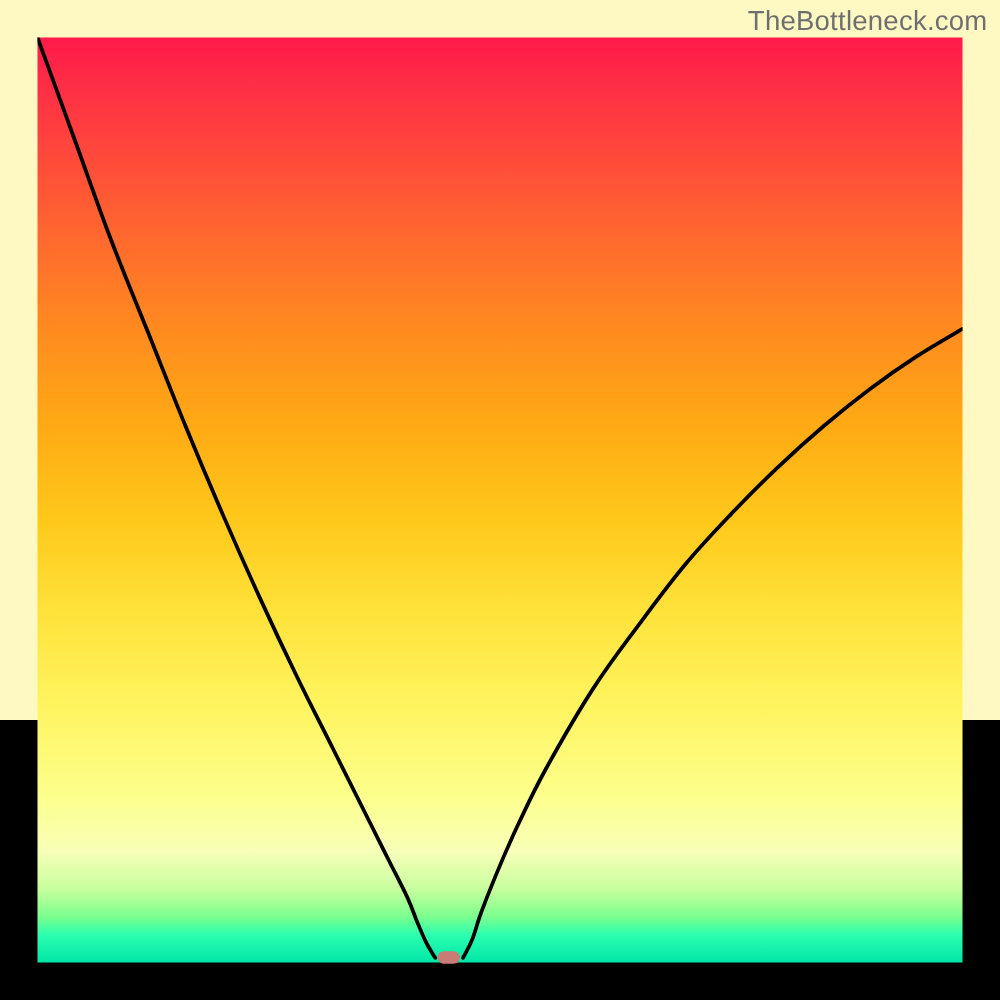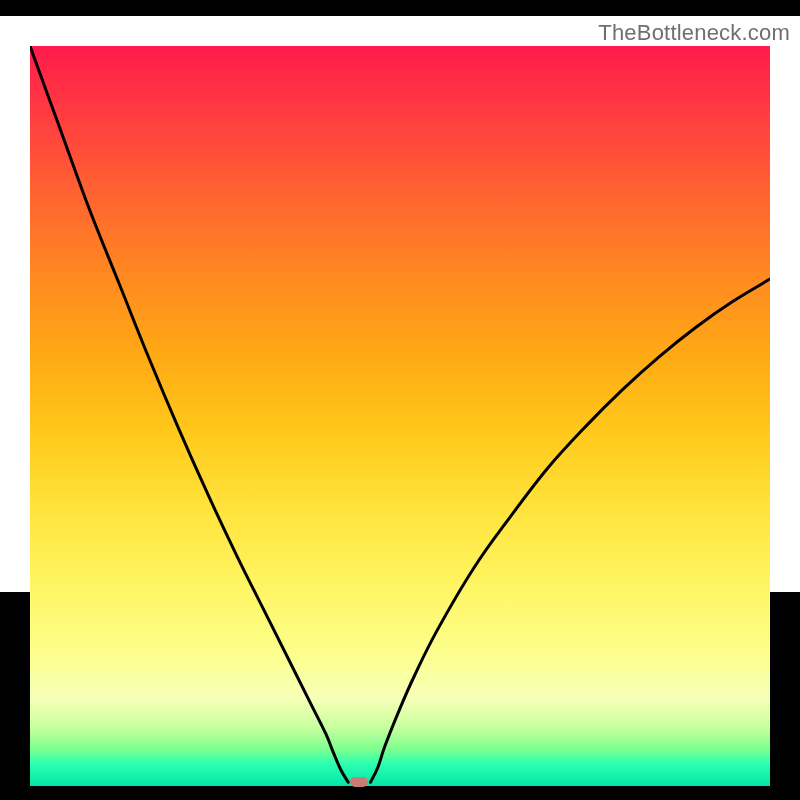--- a/index.html
+++ b/index.html
@@ -7,24 +7,24 @@
     padding: 0;
     width: 800px;
     height: 800px;
     background: #000;
     font-family: Arial, Helvetica, sans-serif;
     overflow: hidden;
   }
   .frame {
     position: absolute;
     left: 0;
-    top: 16px;
+    top: 0;
     width: 800px;
     height: 576px;
-    background: #ffffff;
+    background: #fef9c3;
   }
   .plot-area {
     position: absolute;
     left: 30px;
     top: 30px;
     width: 740px;
     height: 740px;
     background: linear-gradient(to bottom,
       #ff1a4b 0%,
       #ff3f3f 10%,

